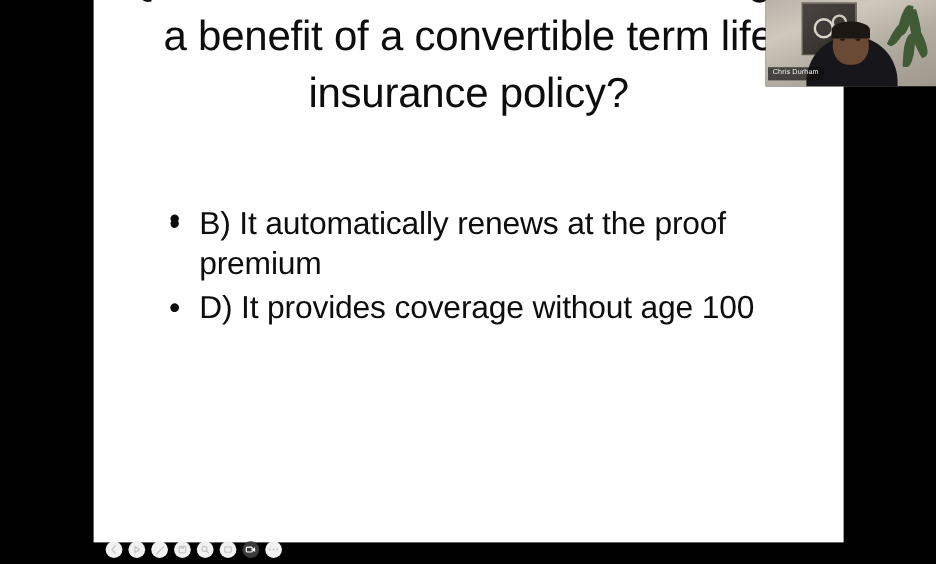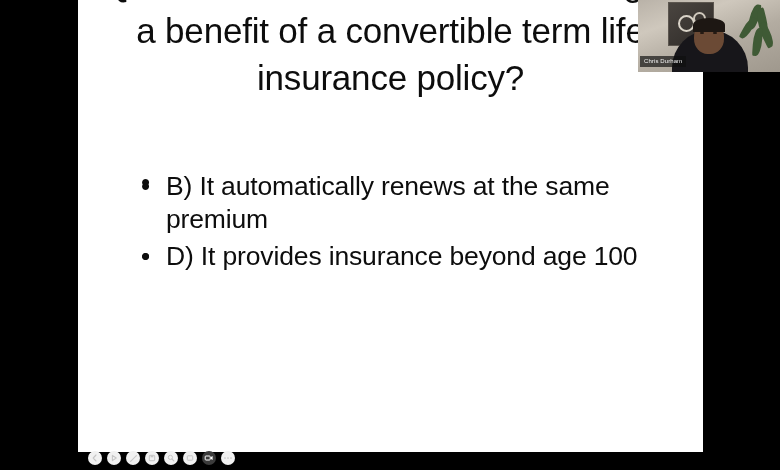--- a/index.html
+++ b/index.html
@@ -129,28 +129,28 @@
   <div class="slide">
 
     <div class="title">Question 11: Which of the following is a benefit of a convertible term life insurance policy?</div>
 
     <ul class="bullets">
       <li>
         <span class="dot">•</span>
       </li>
       <li>
         <span class="dot">•</span>
-        <span>B) It automatically renews at the same premium</span>
-      </li>
-      <li>
-        <span class="dot">•</span>
-      </li>
-      <li>
-        <span class="dot">•</span>
-        <span>D) It provides insurance beyond age 100</span>
+        <span>B) It automatically renews at the proof premium</span>
+      </li>
+      <li>
+        <span class="dot">•</span>
+      </li>
+      <li>
+        <span class="dot">•</span>
+        <span>D) It provides coverage without age 100</span>
       </li>
     </ul>
   </div>
 
   <div class="webcam">
     <div class="cam-bg"></div>
     <div class="cam-art"></div>
     <div class="cam-plant">
       <span class="leaf1"></span>
         <span class="leaf2"></span>

